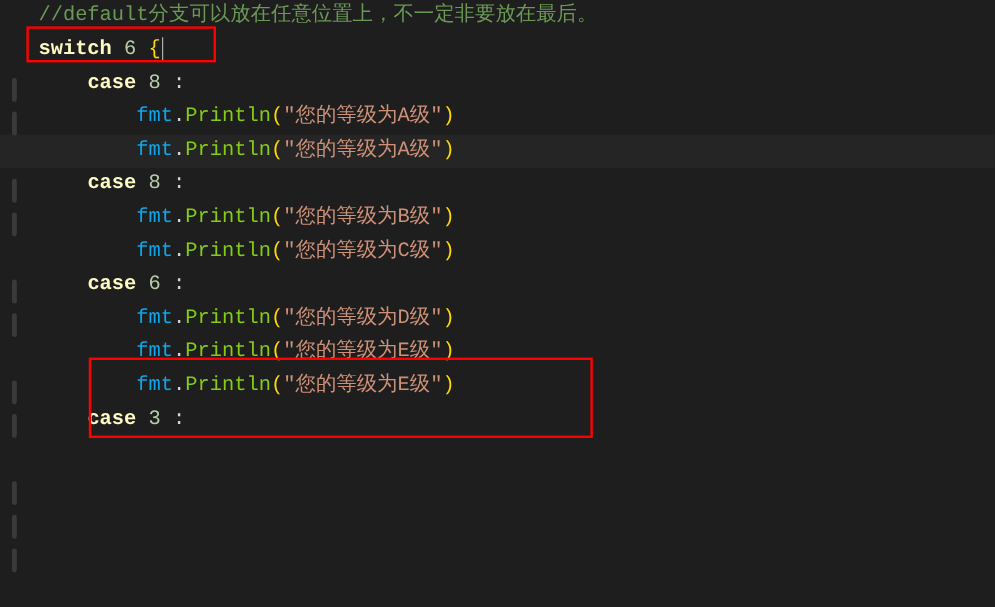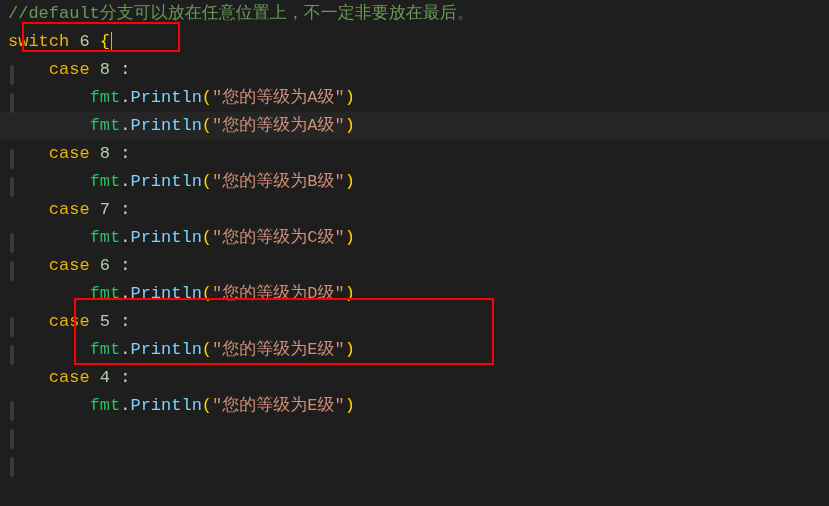--- a/index.html
+++ b/index.html
@@ -9,21 +9,21 @@
     font-size:17px;
     line-height:28px;
     color:#d4d4d4;
     width:829px;
     height:506px;
     overflow:hidden;
     position:relative;
   }
   .editor {
     position:relative;
-    padding-left:8px;
+    padding-left:32px;
     padding-top:0;
   }
   .line {
     white-space:pre;
     height:28px;
     position:relative;
   }
   .gutter {
     position:absolute;
     left:0; top:0; bottom:0;
@@ -31,24 +31,24 @@
   }
   .gutter-mark {
     position:absolute;
     left:10px;
     width:4px;
     height:20px;
     background:#3a3a3a;
     border-radius:2px;
   }
   .tok-comment { color:#6a9955; }
-  .tok-keyword { color:#eab308; }
+  .tok-keyword { color:#fef9c3;font-weight:bold; }
   .tok-number  { color:#b5cea8; }
-  .tok-ident   { color:#22c55e; }
-  .tok-func    { color:#7dd3fc; }
+  .tok-ident   { color:#0ea5e9; }
+  .tok-func    { color:#84cc16; }
   .tok-string  { color:#ce9178; }
   .tok-brace   { color:#ffd700; }
   .tok-punct   { color:#d4d4d4; }
   .cursor {
     display:inline-block;
     width:1px;
     height:20px;
     background:#aeafad;
     vertical-align:middle;
     margin-left:1px;
@@ -93,29 +93,27 @@
   <div class="line"><span class="tok-keyword">switch</span> <span class="tok-number">6</span> <span class="tok-brace">{</span><span class="cursor"></span></div>
 
   <div class="line">    <span class="tok-keyword">case</span> <span class="tok-number">8</span> <span class="tok-punct">:</span></div>
   <div class="line">        <span class="tok-ident">fmt</span><span class="tok-punct">.</span><span class="tok-func">Println</span><span class="tok-brace">(</span><span class="tok-string">"您的等级为A级"</span><span class="tok-brace">)</span></div>
 
   <div class="line">        <span class="tok-ident">fmt</span><span class="tok-punct">.</span><span class="tok-func">Println</span><span class="tok-brace">(</span><span class="tok-string">"您的等级为A级"</span><span class="tok-brace">)</span></div>
 
   <div class="line">    <span class="tok-keyword">case</span> <span class="tok-number">8</span> <span class="tok-punct">:</span></div>
   <div class="line">        <span class="tok-ident">fmt</span><span class="tok-punct">.</span><span class="tok-func">Println</span><span class="tok-brace">(</span><span class="tok-string">"您的等级为B级"</span><span class="tok-brace">)</span></div>
 
-  <div class="line">    <span class="tok-keyword">case</span> <span class="tok-number">7</span> <span class="tok-punct">:</span></div>
   <div class="line">        <span class="tok-ident">fmt</span><span class="tok-punct">.</span><span class="tok-func">Println</span><span class="tok-brace">(</span><span class="tok-string">"您的等级为C级"</span><span class="tok-brace">)</span></div>
 
   <div class="line">    <span class="tok-keyword">case</span> <span class="tok-number">6</span> <span class="tok-punct">:</span></div>
   <div class="line">        <span class="tok-ident">fmt</span><span class="tok-punct">.</span><span class="tok-func">Println</span><span class="tok-brace">(</span><span class="tok-string">"您的等级为D级"</span><span class="tok-brace">)</span></div>
 
-  <div class="line">    <span class="tok-keyword">case</span> <span class="tok-number">5</span> <span class="tok-punct">:</span></div>
   <div class="line">        <span class="tok-ident">fmt</span><span class="tok-punct">.</span><span class="tok-func">Println</span><span class="tok-brace">(</span><span class="tok-string">"您的等级为E级"</span><span class="tok-brace">)</span></div>
 
-  <div class="line">    <span class="tok-keyword">case</span> <span class="tok-number">4</span> <span class="tok-punct">:</span></div>
   <div class="line">        <span class="tok-ident">fmt</span><span class="tok-punct">.</span><span class="tok-func">Println</span><span class="tok-brace">(</span><span class="tok-string">"您的等级为E级"</span><span class="tok-brace">)</span></div>
 
+  <div class="line">    <span class="tok-keyword">case</span> <span class="tok-number">3</span> <span class="tok-punct">:</span></div>
 
 </div>
 
 <div class="hl-box" style="top:22px;left:22px;width:158px;height:30px;"></div>
 <div class="hl-box" style="top:298px;left:74px;width:420px;height:67px;"></div>
 
 </body></html>

